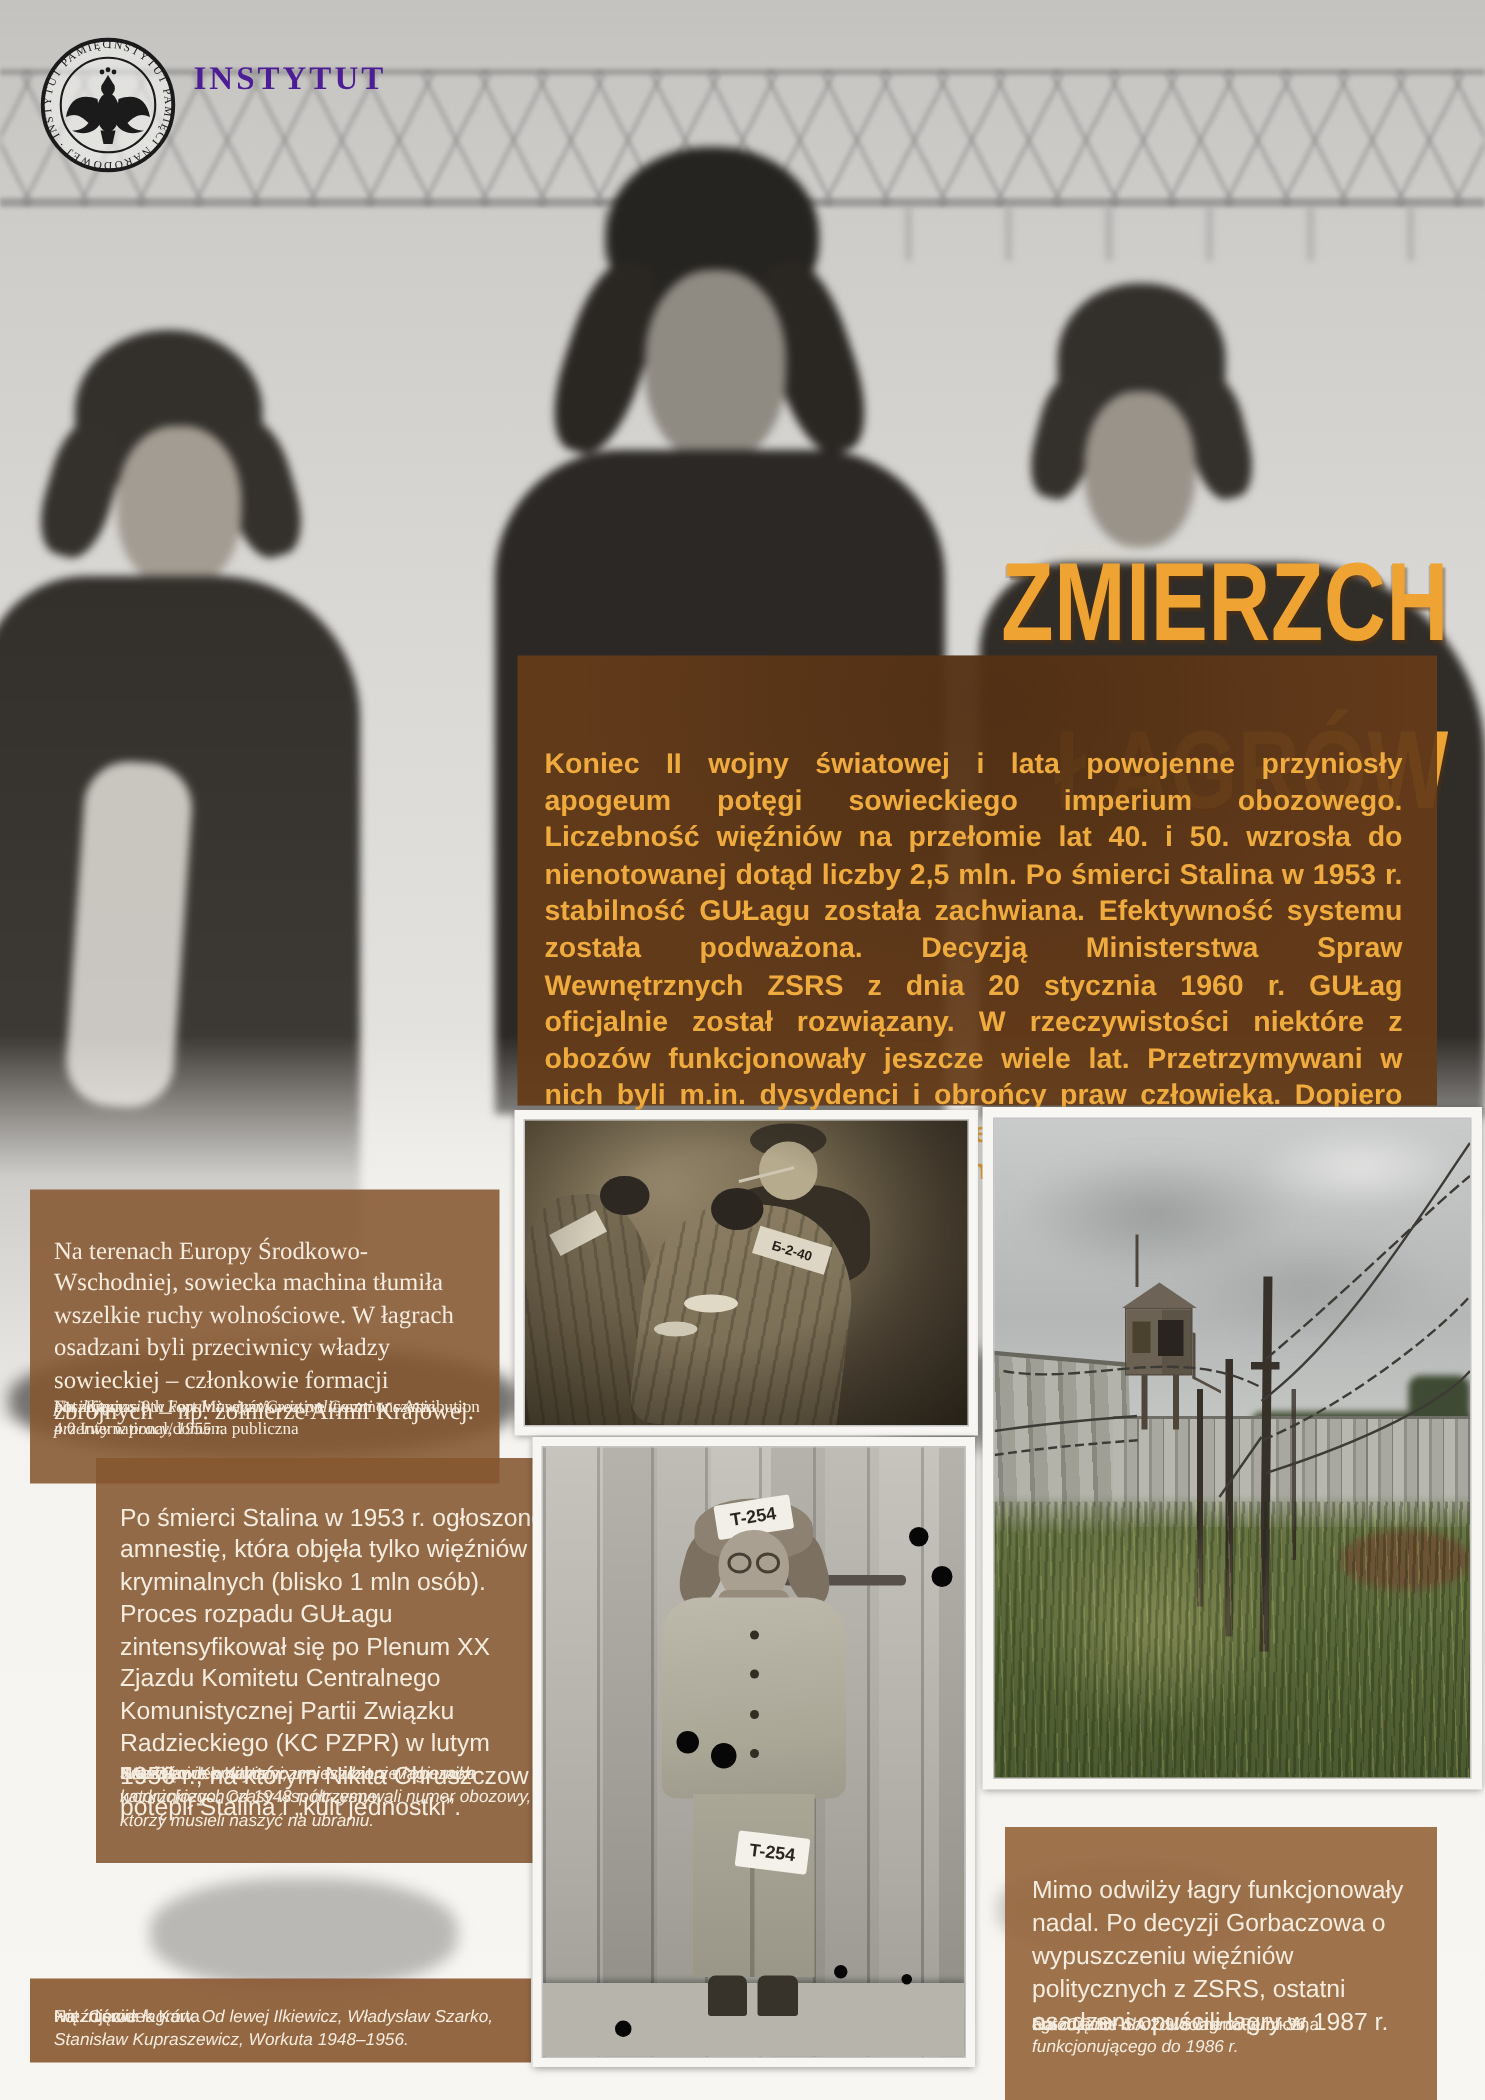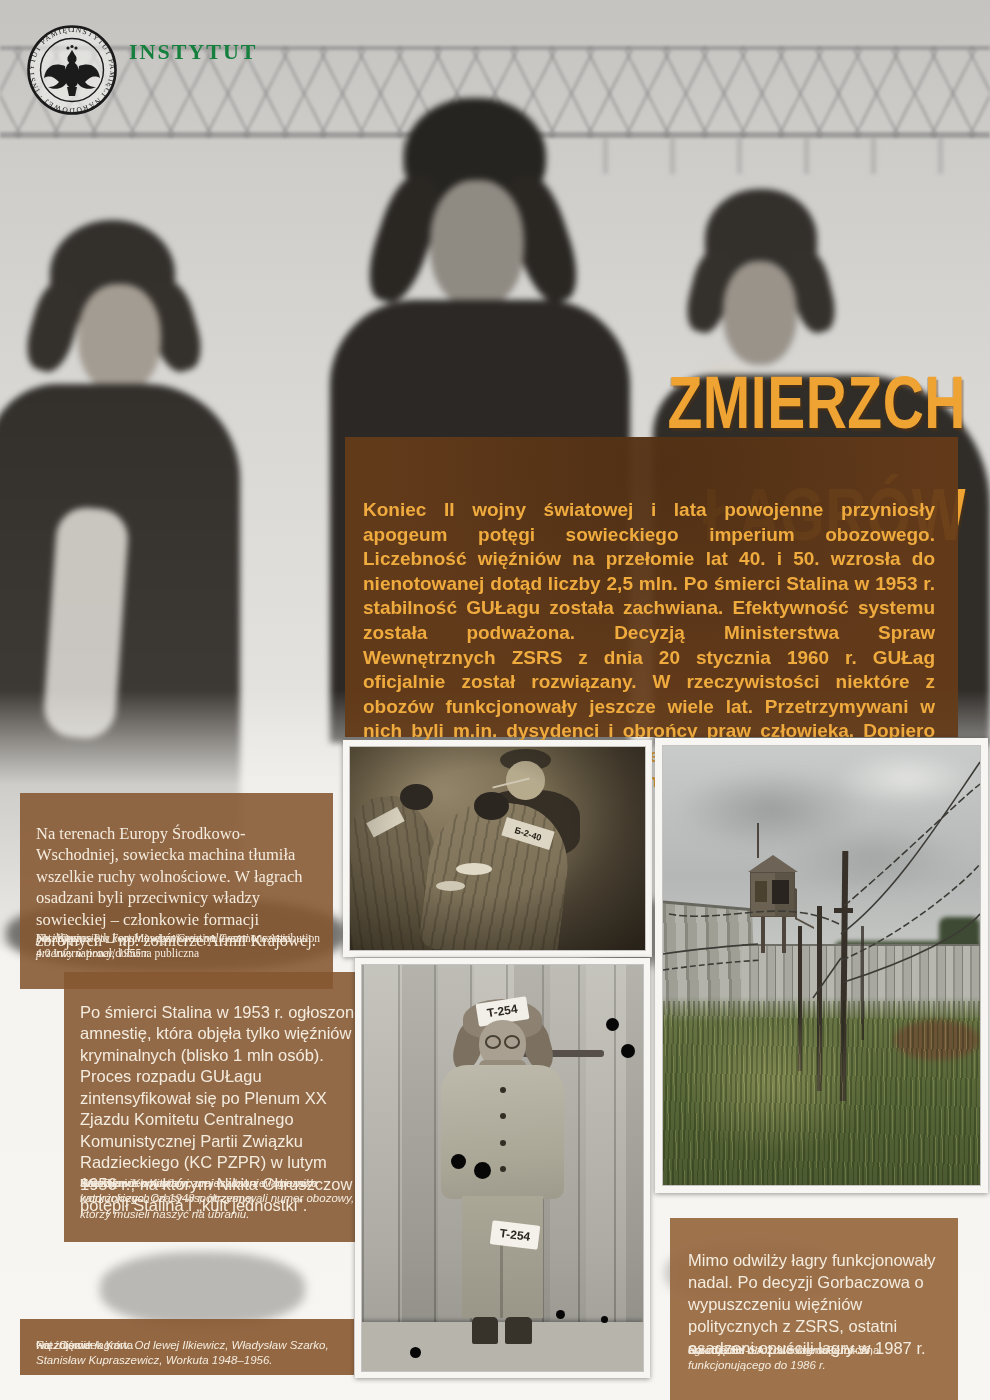--- a/index.html
+++ b/index.html
@@ -47,21 +47,21 @@
       rgba(245,244,241,.93) 270px,rgba(247,246,243,.96) 100%);}
   .smudge{filter:blur(5px);border-radius:45%;}
   .trousers{left:6px;top:897px;width:340px;height:74px;background:#615f5c;opacity:.85;}
   .trousers2{left:560px;top:900px;width:260px;height:66px;background:#6b6966;opacity:.6;}
   .feet1{left:100px;top:1252px;width:205px;height:74px;background:#9a9894;opacity:.65;}
   .feet2{left:665px;top:1242px;width:175px;height:62px;background:#a3a19d;opacity:.55;}
 
   
   .brand-seal{left:26px;top:24px;width:92px;height:92px;}
   .brand-name{left:129px;top:37px;width:260px;font-family:"Liberation Serif",serif;
-    font-weight:700;font-size:22px;letter-spacing:2px;line-height:29px;color:#15803d;position:absolute;}
+    font-weight:700;font-size:22px;letter-spacing:2px;line-height:29px;color:#4c1d95;position:absolute;}
   .brand-name div{position:static;}
 
   
   .title{right:24px;top:372px;width:560px;height:86px;line-height:86px;text-align:right;
     font-size:57px;font-weight:700;letter-spacing:0.5px;color:#efa332;
     transform:scaleY(1.30);transform-origin:100% 100%;
     text-shadow:2px 2px 1px rgba(90,50,10,.4), -1px 1px 0 rgba(90,50,10,.25);}
 
   
   .intro{left:345px;top:437px;width:613px;height:300px;background:rgba(101,60,26,.94);}

